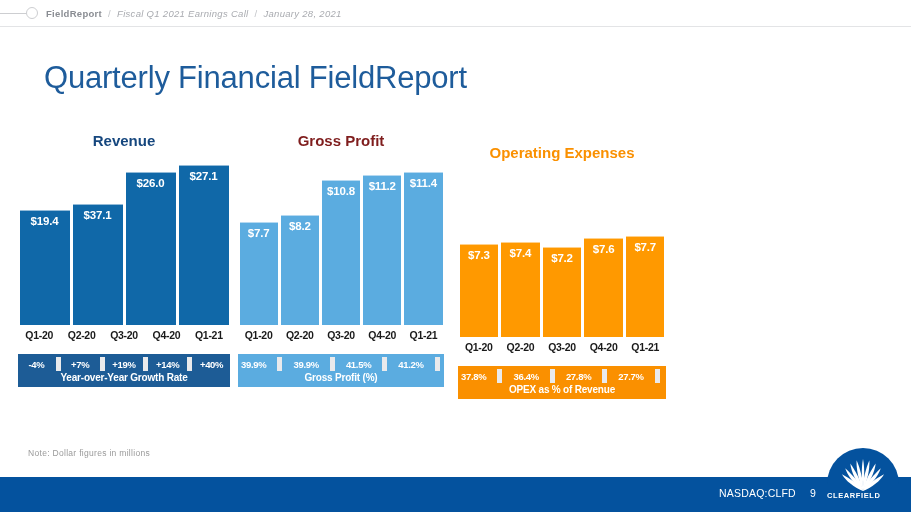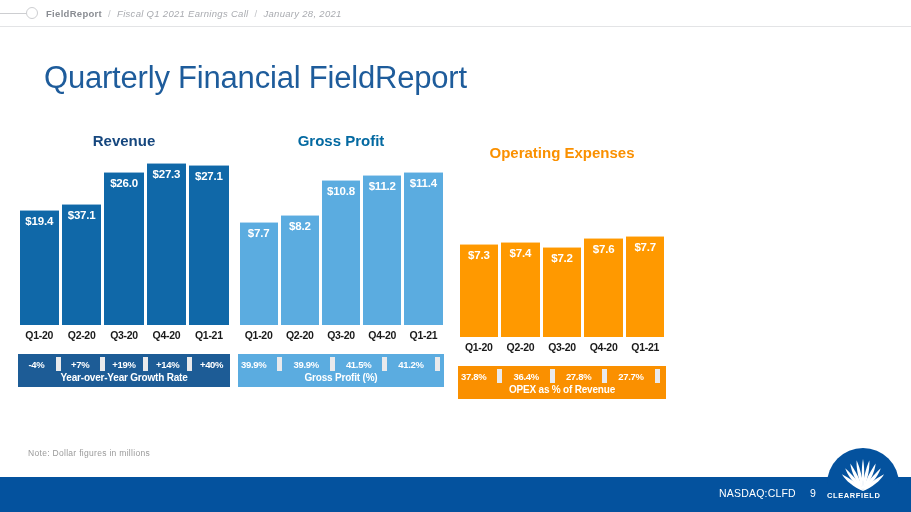--- a/index.html
+++ b/index.html
@@ -65,21 +65,21 @@
   #panel-revenue { left: 18px;  width: 212px; }
   #panel-gross   { left: 238px; width: 206px; }
   #panel-opex    { left: 458px; width: 208px; }
 
   .panel-heading {
     font-size: 15px; font-weight: bold;
     text-align: center;
     white-space: nowrap;
   }
   #panel-revenue .panel-heading { color: #16477E; }
-  #panel-gross   .panel-heading { color: #0369a1; }
+  #panel-gross   .panel-heading { color: #7f1d1d; }
   #panel-opex    .panel-heading { color: #FA9000; margin-top: 12px; }
 
   
   .plot {
     position: relative;
     height: 162px;
     margin-top: 14px;
     display: flex;
     align-items: flex-end;
     justify-content: space-between;
@@ -236,25 +236,20 @@
           </div>
         </div>
       <div class="bar-slot">
           <div class="bar" style="height:74.6%">
             <span class="bar-label">$37.1</span>
           </div>
         </div>
       <div class="bar-slot">
           <div class="bar" style="height:94.5%">
             <span class="bar-label">$26.0</span>
-          </div>
-        </div>
-      <div class="bar-slot">
-          <div class="bar" style="height:100%">
-            <span class="bar-label">$27.3</span>
           </div>
         </div>
       <div class="bar-slot">
           <div class="bar" style="height:98.8%">
             <span class="bar-label">$27.1</span>
           </div>
         </div>
     </div>
     <div class="cats">
       <span class="cat">Q1-20</span>

